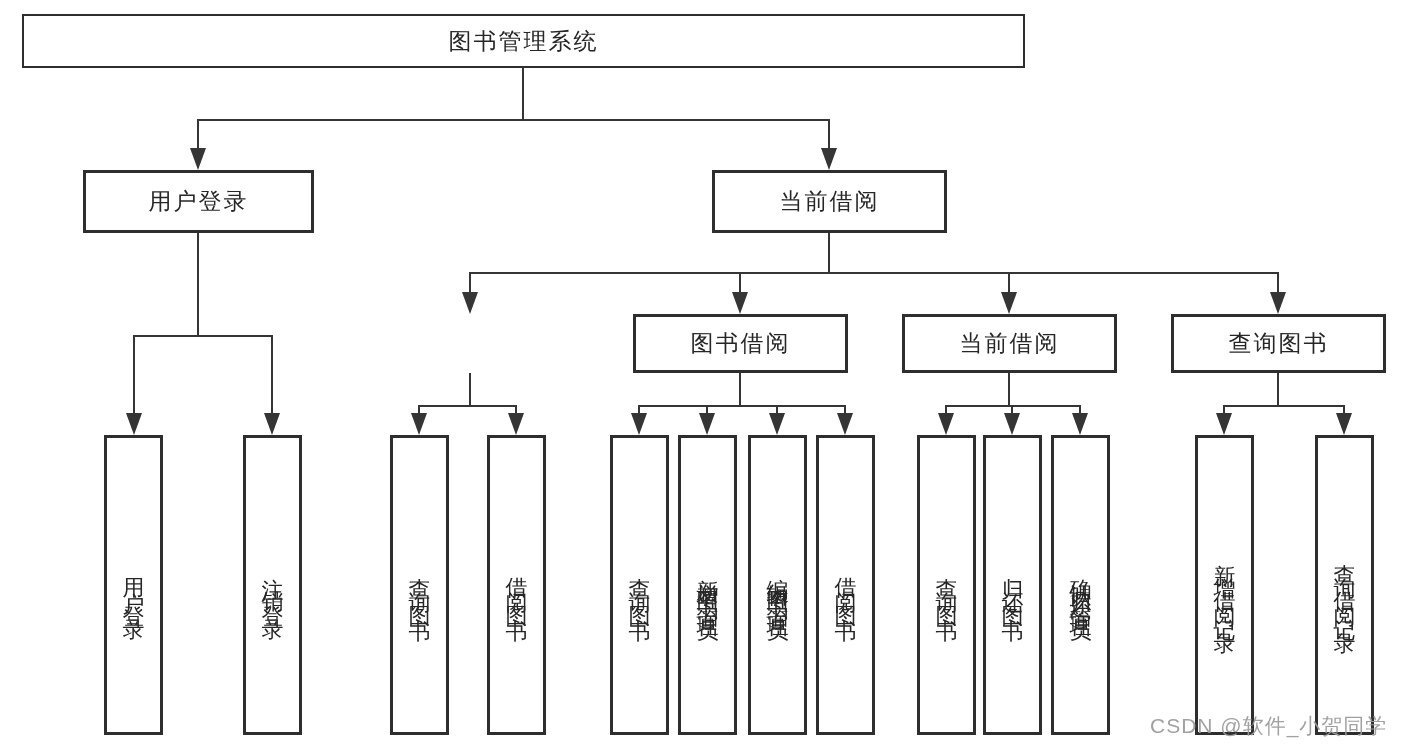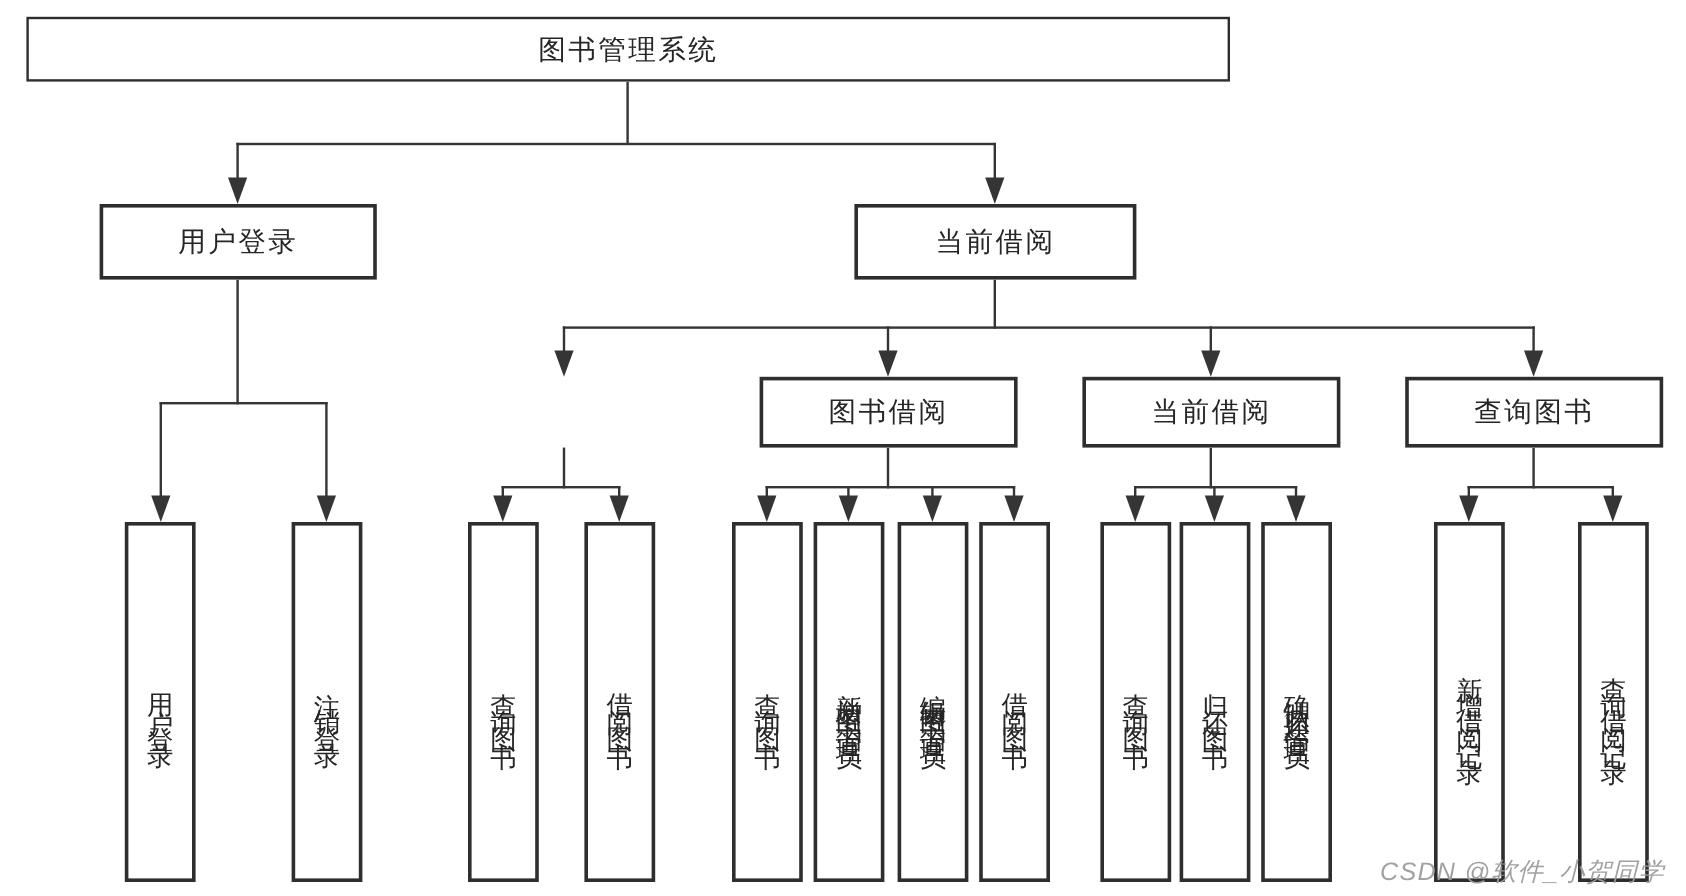--- a/index.html
+++ b/index.html
@@ -139,21 +139,20 @@
     position: absolute;
     left: 1150px;
     top: 712px;
     width: 252px;
     font-size: 21px;
     color: var(--watermark);
     opacity: 0.95;
     white-space: nowrap;
     letter-spacing: 1px;
     z-index: 5;
-    font-style: italic;
   }
 </style>
 </head>
 <body>
 
 <div class="canvas">
 
   <div class="vline stem-root"></div>
   <div class="hline hbar-1"></div>
   <div class="vline drop-a1"></div>

